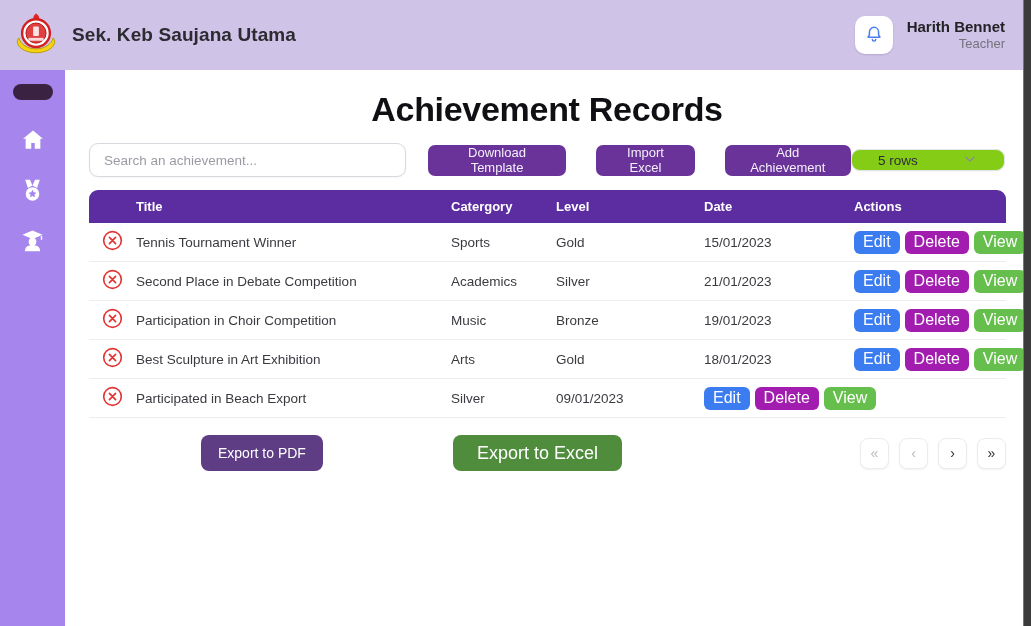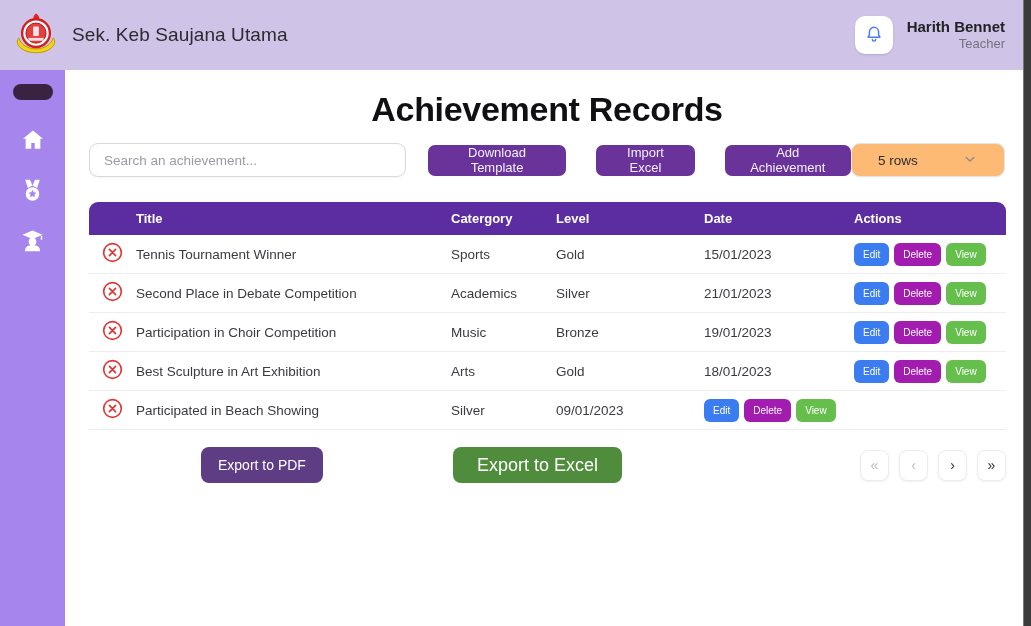--- a/index.html
+++ b/index.html
@@ -7,21 +7,21 @@
   body { font-family:"Liberation Sans", sans-serif; background:#ffffff; position:relative; }
 
   
   .scroll-strip { position:absolute; top:0; right:0; width:8px; height:626px;
     background:#3b3b3b; border-left:1px solid #777; z-index:50; }
 
   
   .app-header { position:absolute; top:0; left:0; width:1023px; height:70px;
     background:#cfc3e8; display:flex; align-items:center; padding:0 18px 0 13px; z-index:10; }
   .logo { width:46px; height:46px; flex:0 0 auto; }
-  .school-name { font-size:19px; font-weight:400; color:#2b2b31; margin-left:13px; letter-spacing:0.1px; }
+  .school-name { font-size:19px; font-weight:700; color:#2b2b31; margin-left:13px; letter-spacing:0.1px; }
   .header-right { margin-left:auto; display:flex; align-items:center; gap:14px; }
   .bell-btn { width:38px; height:38px; background:#ffffff; border:none; border-radius:10px;
     display:flex; align-items:center; justify-content:center; cursor:pointer;
     box-shadow:0 1px 2px rgba(40,30,70,.15); }
   .user-block { text-align:right; line-height:1.25; }
   .user-name { font-size:15px; font-weight:700; color:#222226; }
   .user-role { font-size:13px; color:#73737c; }
 
   
   .sidebar { position:absolute; top:70px; left:0; width:65px; height:556px;
@@ -38,37 +38,37 @@
   .page-title { font-size:34px; font-weight:700; color:#101014; letter-spacing:-0.3px;text-align:center; }
 
   .toolbar { display:flex; align-items:center; margin-top:14px; width:916px; }
   .search-input { width:325px; height:34px; border:1px solid #d8d8de; border-radius:9px;
     padding:0 14px; font-size:13.5px; color:#333; outline:none; font-family:inherit;
     box-shadow:0 1px 2px rgba(0,0,0,.04); }
   .search-input::placeholder { color:#9b9ba4; }
   .btn-primary { height:31px; background:#6a3399; color:#f4effa; border:none; border-radius:7px;
     font-size:13px; padding:0 14px; cursor:pointer; font-family:inherit; }
   .gap22 { margin-left:22px; } .gap30 { margin-left:30px; }
-  .rows-select { margin-left:auto; width:157px; height:34px; background:#fdba74;
+  .rows-select { margin-left:auto; width:157px; height:22px; background:#84cc16;
     border:1px solid #e3e3e8; border-radius:9px; display:flex; align-items:center;
     padding:0 26px; font-size:13.5px; color:#2e2e33; cursor:pointer;
     box-shadow:0 1px 2px rgba(0,0,0,.04); }
   .rows-select .chev { margin-left:auto; }
 
   
-  .table { width:917px; margin-top:25px; }
+  .table { width:917px; margin-top:13px; }
   .t-head { display:grid; grid-template-columns:47px 315px 105px 148px 150px 152px;
     background:#5c2da0; color:#ffffff; height:33px; align-items:center;
     border-radius:9px 9px 0 0; font-size:13px; font-weight:700; }
   .t-row { display:grid; grid-template-columns:47px 315px 105px 148px 150px 152px;
     height:39px; align-items:center; border-bottom:1px solid #ececf1;
     font-size:13.5px; color:#3a3a40; background:#fff; }
   .t-cell-icon { display:flex; justify-content:center; }
   .actions-cell { display:flex; gap:5px; }
-  .mini-btn { border:none; border-radius:6px; color:#fff; font-size:10px; height:23px;
+  .mini-btn { border:none; border-radius:6px; color:#fff; font-size:16px; height:23px;
     padding:0 9px; cursor:pointer; font-family:inherit; }
   .mini-edit { background:#3b7df0; }
   .mini-delete { background:#a21caf; }
   .mini-view { background:#66bf4d; }
 
   
   .table-footer { width:917px; margin-top:17px; display:flex; align-items:center; }
   .summary { font-size:15px; color:#26262c; }
   .btn-export-pdf { margin-left:112px; height:36px; background:#5e3d85; color:#fff;
     border:none; border-radius:8px; font-size:14px; padding:0 17px; cursor:pointer; font-family:inherit; }
@@ -256,21 +256,21 @@
 
     <div class="t-row">
       <span class="t-cell-icon">
         <span>
           <svg viewBox="0 0 24 24" width="23" height="23" fill="none" stroke="#e23232" stroke-width="1.7" stroke-linecap="round">
             <circle cx="12" cy="12" r="9.2"></circle>
             <path d="M8.8 8.8l6.4 6.4M15.2 8.8l-6.4 6.4"></path>
           </svg>
         </span>
       </span>
-      <span>Participated in Beach Showing</span>
+      <span>Participated in Beach Export</span>
       <span>Silver</span>
       <span>09/01/2023</span>
       <span class="actions-cell">
         <button class="mini-btn mini-edit">Edit</button>
         <button class="mini-btn mini-delete">Delete</button>
         <button class="mini-btn mini-view">View</button>
       </span>
     </div>
   </div>
   </div>

